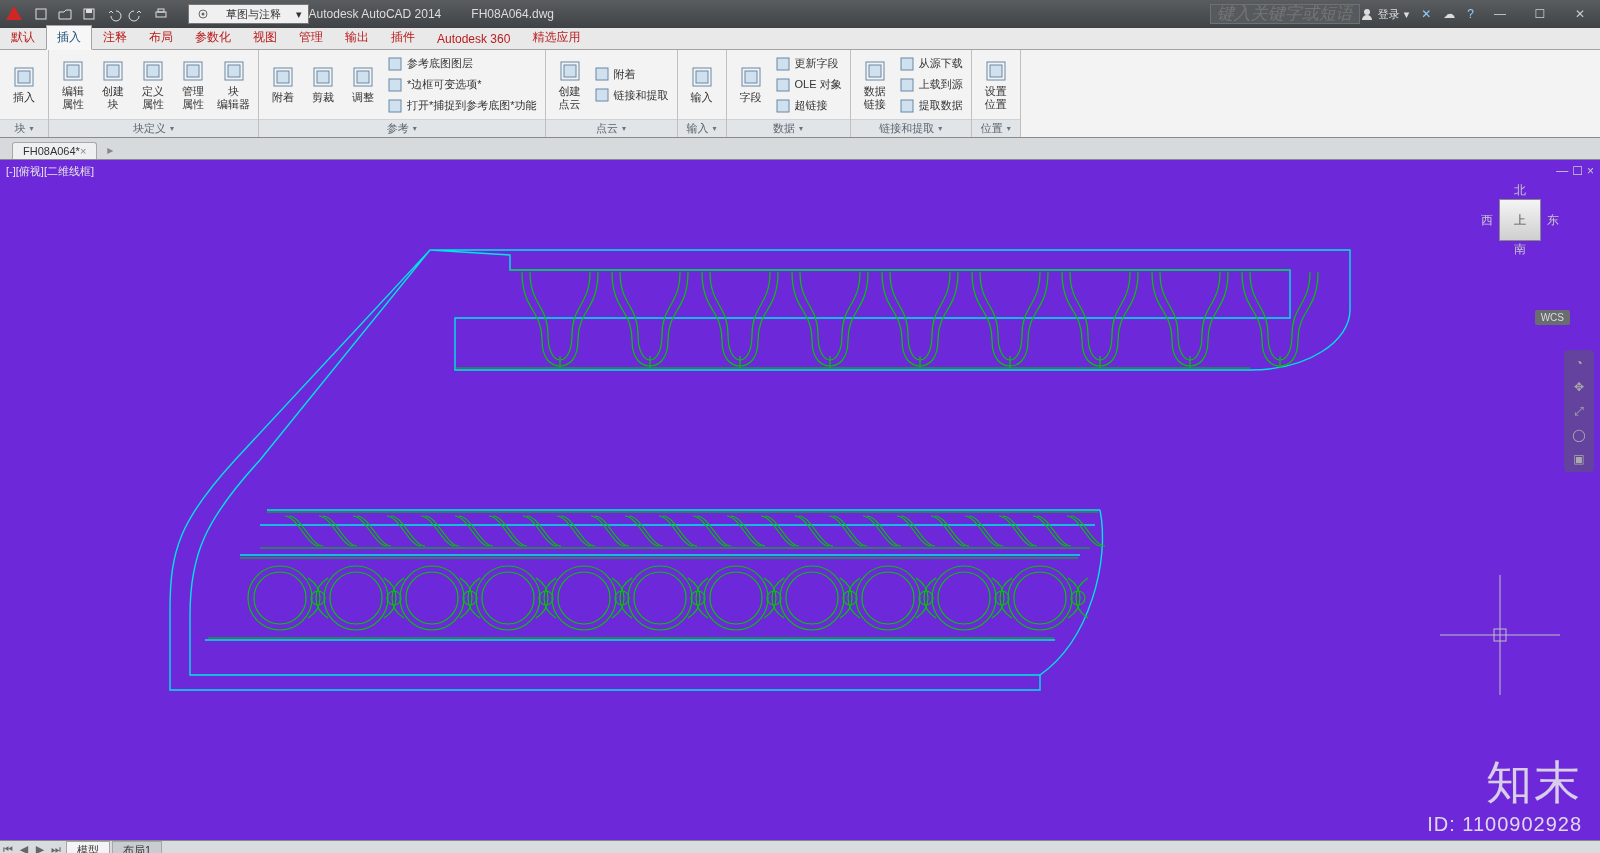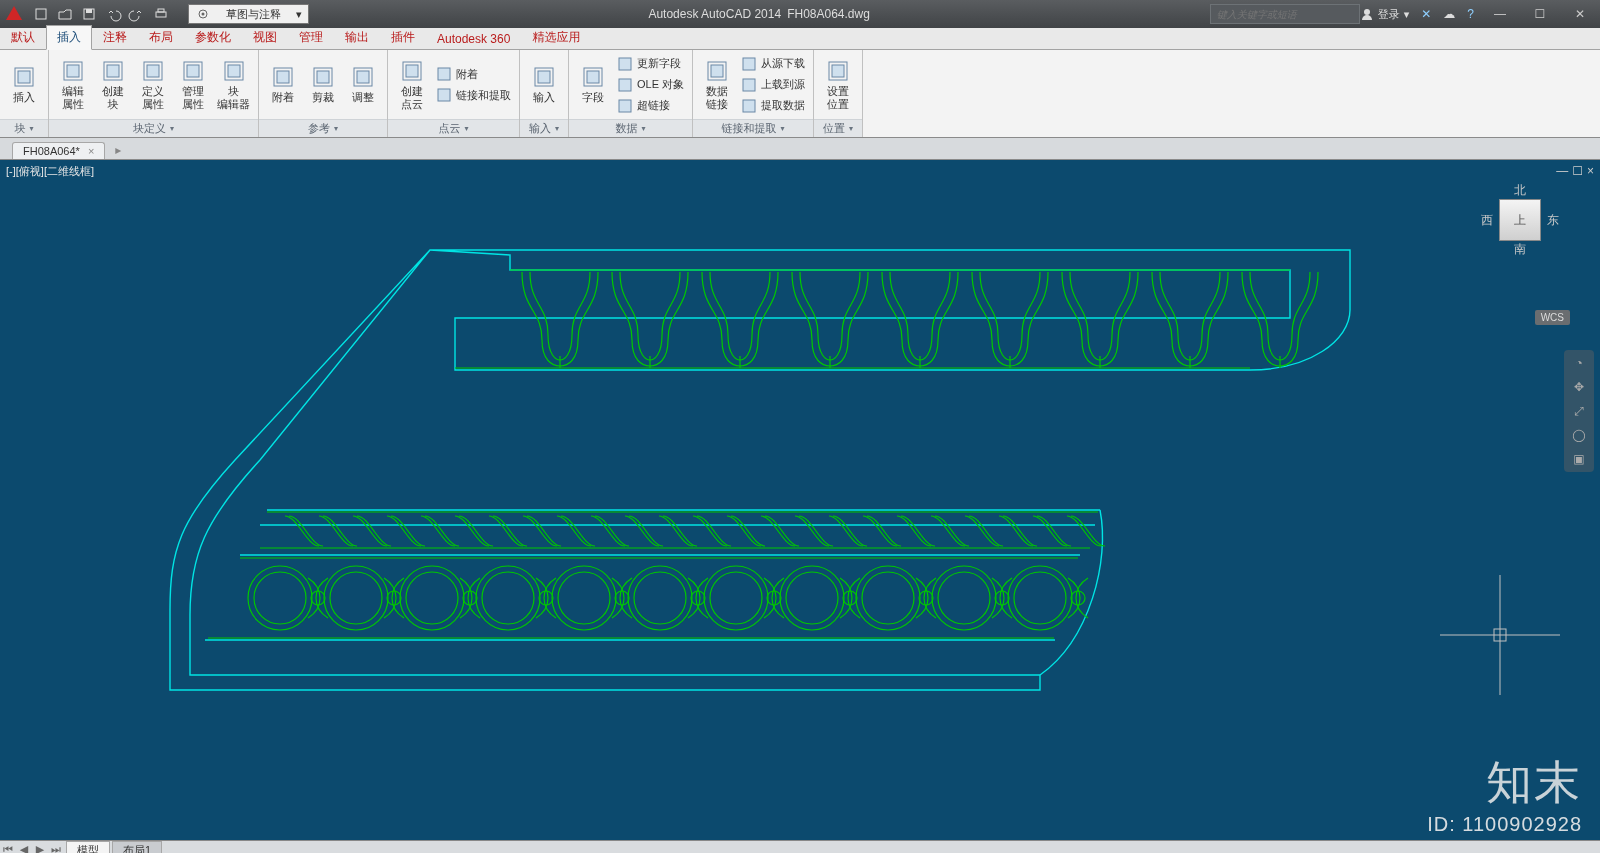--- a/index.html
+++ b/index.html
@@ -30,25 +30,25 @@
     width:22px;height:22px;display:flex;align-items:center;justify-content:center;
     color:#ddd;cursor:pointer;
   }
   .titlebar .ws-select {
     margin-left:14px;
     background:#f0f0f0;border:1px solid #777;height:20px;
     display:flex;align-items:center;padding:0 6px;color:#333;font-size:11px;gap:15px;
   }
   .titlebar .center {
     flex:1;text-align:center;color:#ddd;font-size:12px;
-    display:flex;justify-content:center;gap:6px;
+    display:flex;gap:30px;
   }
   .titlebar .search {
     width:150px;height:20px;background:#565a5e;border:1px solid #6d7276;
-    color:#b9bdc1;font-style:italic;padding:2px 6px;font-size:10px;
+    color:#b9bdc1;font-style:italic;padding:2px 6px;font-size:17px;
   }
   .titlebar .right { display:flex;align-items:center;gap:12px;padding-right:6px;color:#ddd;}
   .titlebar .login { display:flex;align-items:center;gap:4px;font-size:11px;}
   .titlebar .sysbtn { width:28px;height:20px;display:flex;align-items:center;justify-content:center;color:#ccc;}
   
   .menutabs {
     height:22px;background:#e9e9e9;display:flex;align-items:flex-end;
     border-bottom:1px solid #a3a3a3;
   }
   .menutabs .mtab {
@@ -80,27 +80,27 @@
   .ico { width:24px;height:24px;display:flex;align-items:center;justify-content:center;}
   .ico.sm { width:16px;height:16px;}
   .stackcol { display:flex;flex-direction:column;gap:1px;}
   
   .filetabs {
     height:22px;background:#d7dadd;display:flex;align-items:flex-end;border-bottom:1px solid #8a8a8a;
   }
   .filetabs .ftabspacer{width:12px;}
   .filetabs .ftab {
     background:#eef0f2;border:1px solid #a7a7a7;border-bottom:none;
-    padding:2px 10px;font-size:11px;color:#333;display:flex;align-items:center;gap:8px;
+    padding:2px 10px;font-size:11px;color:#333;display:flex;align-items:center;
     border-radius:3px 3px 0 0;
   }
   .filetabs .fclose{color:#888;font-size:11px;}
   .filetabs .fnew{margin-left:4px;color:#868686;padding:2px 6px;}
   
-  .canvaswrap { position:relative; background:#0c4a6e; height:680px; }
+  .canvaswrap { position:relative; background:#6d28d9; height:680px; }
   .viewlabel { position:absolute;top:4px;left:6px;color:#e6e6e6;font-size:11px;}
   .wincontrols { position:absolute;top:4px;right:6px;display:flex;gap:4px;color:#ccc;font-size:12px;}
   svg.drawing { position:absolute;inset:0;width:100%;height:100%;}
   .viewcube {
     position:absolute;top:22px;right:20px;width:120px;height:120px;
     display:flex;flex-direction:column;align-items:center;color:#c8c8c8;font-size:12px;
   }
   .viewcube .row{display:flex;align-items:center;gap:6px;}
   .viewcube .cube{
     width:42px;height:42px;background:linear-gradient(#f4f4f4,#cfcfcf);
@@ -315,20 +315,46 @@
           <div>剪裁</div>
         </div>
         <div class="rbtn">
           <div class="ico">
             <svg width="24" height="24">
               <rect x="3" y="3" width="18" height="18" fill="none" stroke="#6a88a6"></rect>
               <rect x="6" y="6" width="12" height="12" fill="#cfe0ee" stroke="#6a88a6"></rect>
             </svg>
           </div>
           <div>调整</div>
+        </div>
+        <div class="stackcol">
+          <div class="rbtn small">
+            <div class="ico sm">
+              <svg width="14" height="14">
+                <rect x="1" y="1" width="12" height="12" fill="#cfe0ee" stroke="#6a88a6"></rect>
+              </svg>
+            </div>
+            <span>参考底图图层</span>
+          </div>
+          <div class="rbtn small">
+            <div class="ico sm">
+              <svg width="14" height="14">
+                <rect x="1" y="1" width="12" height="12" fill="#cfe0ee" stroke="#6a88a6"></rect>
+              </svg>
+            </div>
+            <span>*边框可变选项*</span>
+          </div>
+          <div class="rbtn small">
+            <div class="ico sm">
+              <svg width="14" height="14">
+                <rect x="1" y="1" width="12" height="12" fill="#cfe0ee" stroke="#6a88a6"></rect>
+              </svg>
+            </div>
+            <span>打开*捕捉到参考底图*功能</span>
+          </div>
         </div>
       </div>
       <div class="label">
         <span>参考</span>
         <span class="tri">▾</span>
       </div>
     </div>
     <div class="rgroup">
       <div class="body">
         <div class="rbtn">

